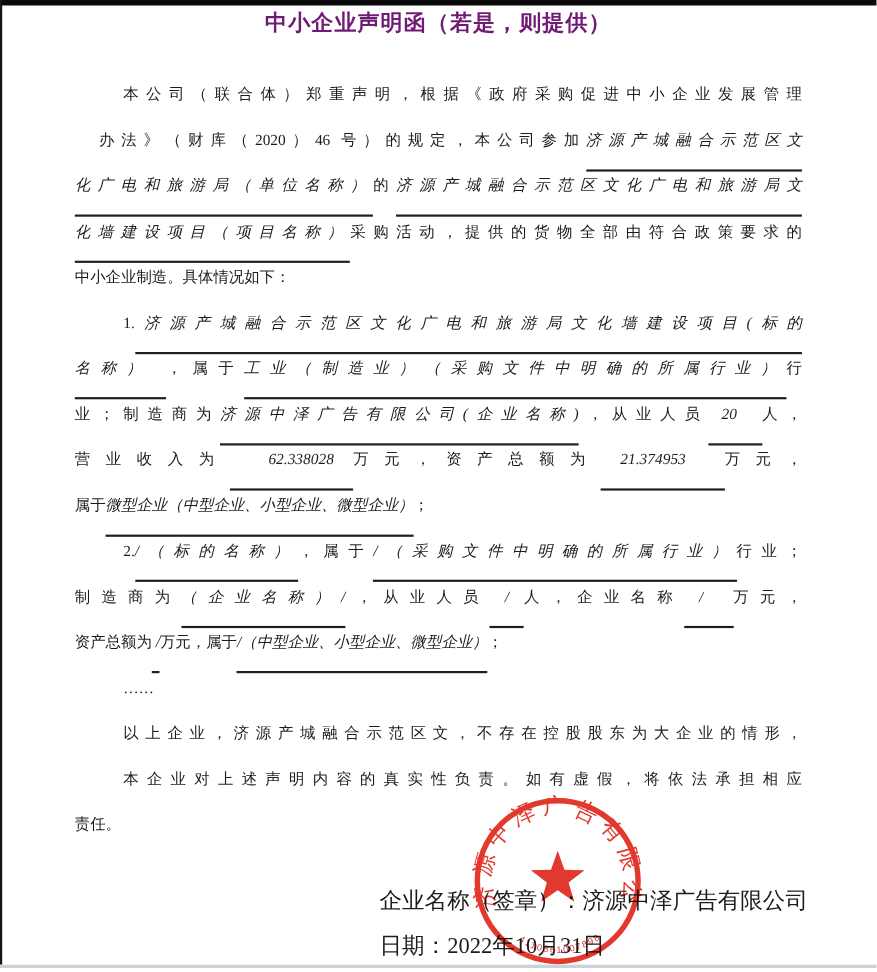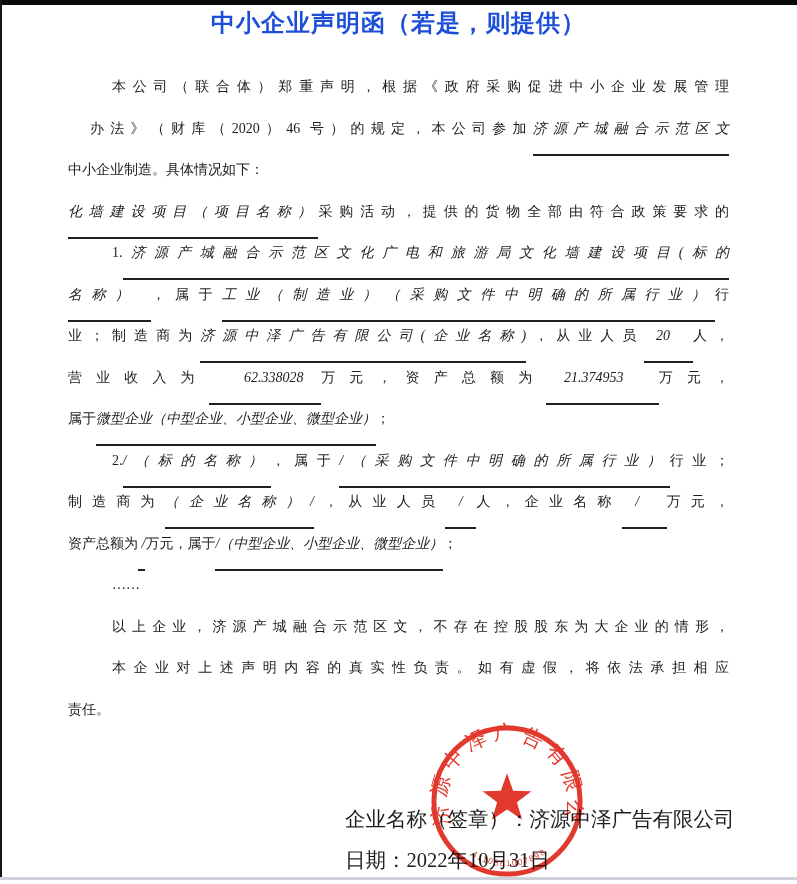--- a/index.html
+++ b/index.html
@@ -12,23 +12,23 @@
     color: #1c1c1c;
   }
   
   .top-bar    { position: absolute; top: 0; left: 0; width: 797px; height: 5px; background: #0a0a0a; }
   .left-bar   { position: absolute; top: 0; left: 0; width: 2px; height: 877px; background: #161616; }
   .bottom-bar { position: absolute; top: 877px; left: 0; width: 797px; height: 3px; background: #ccd1da; }
 
   .title {
     position: absolute; top: 7px; left: 0; width: 797px;
     text-align: center;
-    font-size: 24px; font-weight: bold;
+    font-size: 20px; font-weight: bold;
     letter-spacing: 1px;
-    color: #1d4ed8;
+    color: #701a75;
   }
 
   .body-text {
     position: absolute; top: 66px; left: 68px; width: 661px;
     font-size: 14px;
   }
   .line { height: 41.5px; line-height: 41.5px; text-align: left; }
   .line.full { text-align: justify; text-align-last: justify; }
   .line.indent { text-indent: 44px; }
   .u { border-bottom: 2px solid #1f1f1f; padding-bottom: 18px; font-style: italic; }
@@ -56,22 +56,23 @@
 
 <div class="top-bar"></div>
 <div class="left-bar"></div>
 <div class="bottom-bar"></div>
 
 <div class="title">中小企业声明函（若是，则提供）</div>
 
 <div class="body-text">
     <div class="line indent full"><span>本公司（联合体）郑重声明，根据《政府采购促进中小企业发展管理</span></div>
     <div class="line full" style="padding-left: 22px;"><span>办法》（财库（2020）46 号）的规定，本公司参加</span><span class="u">济源产城融合示范区文</span></div>
+    <div class="line full"><span class="u">化广电和旅游局（单位名称）</span><span>的</span><span class="u">济源产城融合示范区文化广电和旅游局文</span></div>
+    <div class="line full"><span class="u">化墙建设项目（项目名称）</span><span>采购活动，提供的货物全部由符合政策要求的</span></div>
     <div class="line"><span>中小企业制造。具体情况如下：</span></div>
-    <div class="line full"><span class="u">化墙建设项目（项目名称）</span><span>采购活动，提供的货物全部由符合政策要求的</span></div>
     <div class="line indent full"><span>1.</span><span class="u">济源产城融合示范区文化广电和旅游局文化墙建设项目(标的</span></div>
     <div class="line full"><span class="u">名称）&nbsp;</span><span>，属于</span><span class="u">工业（制造业）（采购文件中明确的所属行业）</span><span>行</span></div>
     <div class="line full"><span>业；制造商为</span><span class="u">济源中泽广告有限公司(企业名称)</span><span>，从业人员</span><span class="u">&nbsp;20&nbsp;&nbsp;</span><span>人，</span></div>
     <div class="line full"><span>营业收入为</span><span class="u">&nbsp;&nbsp;62.338028&nbsp;</span><span>万元，资产总额为</span><span class="u">&nbsp;21.374953&nbsp;&nbsp;</span><span>万元，</span></div>
     <div class="line"><span>属于</span><span class="u">微型企业（中型企业、小型企业、微型企业）</span><span>；</span></div>
     <div class="line indent full"><span>2.</span><span class="u">/（标的名称）</span><span>，属于</span><span class="u">/（采购文件中明确的所属行业）</span><span>行业；</span></div>
     <div class="line full"><span>制造商为</span><span class="u">（企业名称）/</span><span>，从业人员</span><span class="u">&nbsp;/&nbsp;</span><span>人，企业名称</span><span class="u">&nbsp;/&nbsp;&nbsp;</span><span>万元，</span></div>
     <div class="line"><span>资产总额为</span><span class="u">&nbsp;/</span><span>万元，属于</span><span class="u">/（中型企业、小型企业、微型企业）</span><span>；</span></div>
     <div class="line indent"><span>……</span></div>
     <div class="line indent full"><span>以上企业，济源产城融合示范区文，不存在控股股东为大企业的情形，</span></div>

